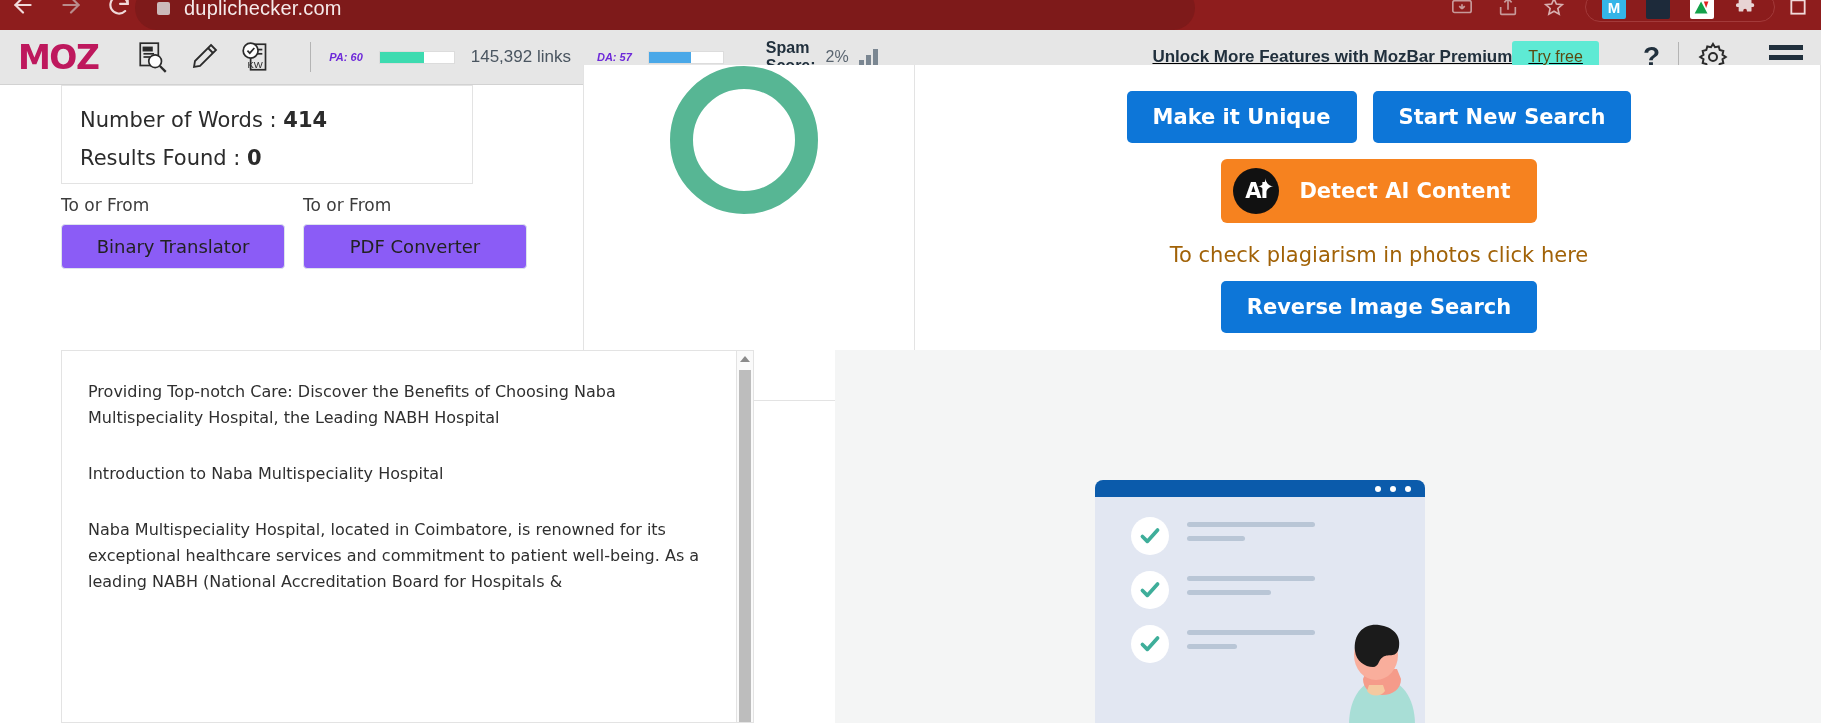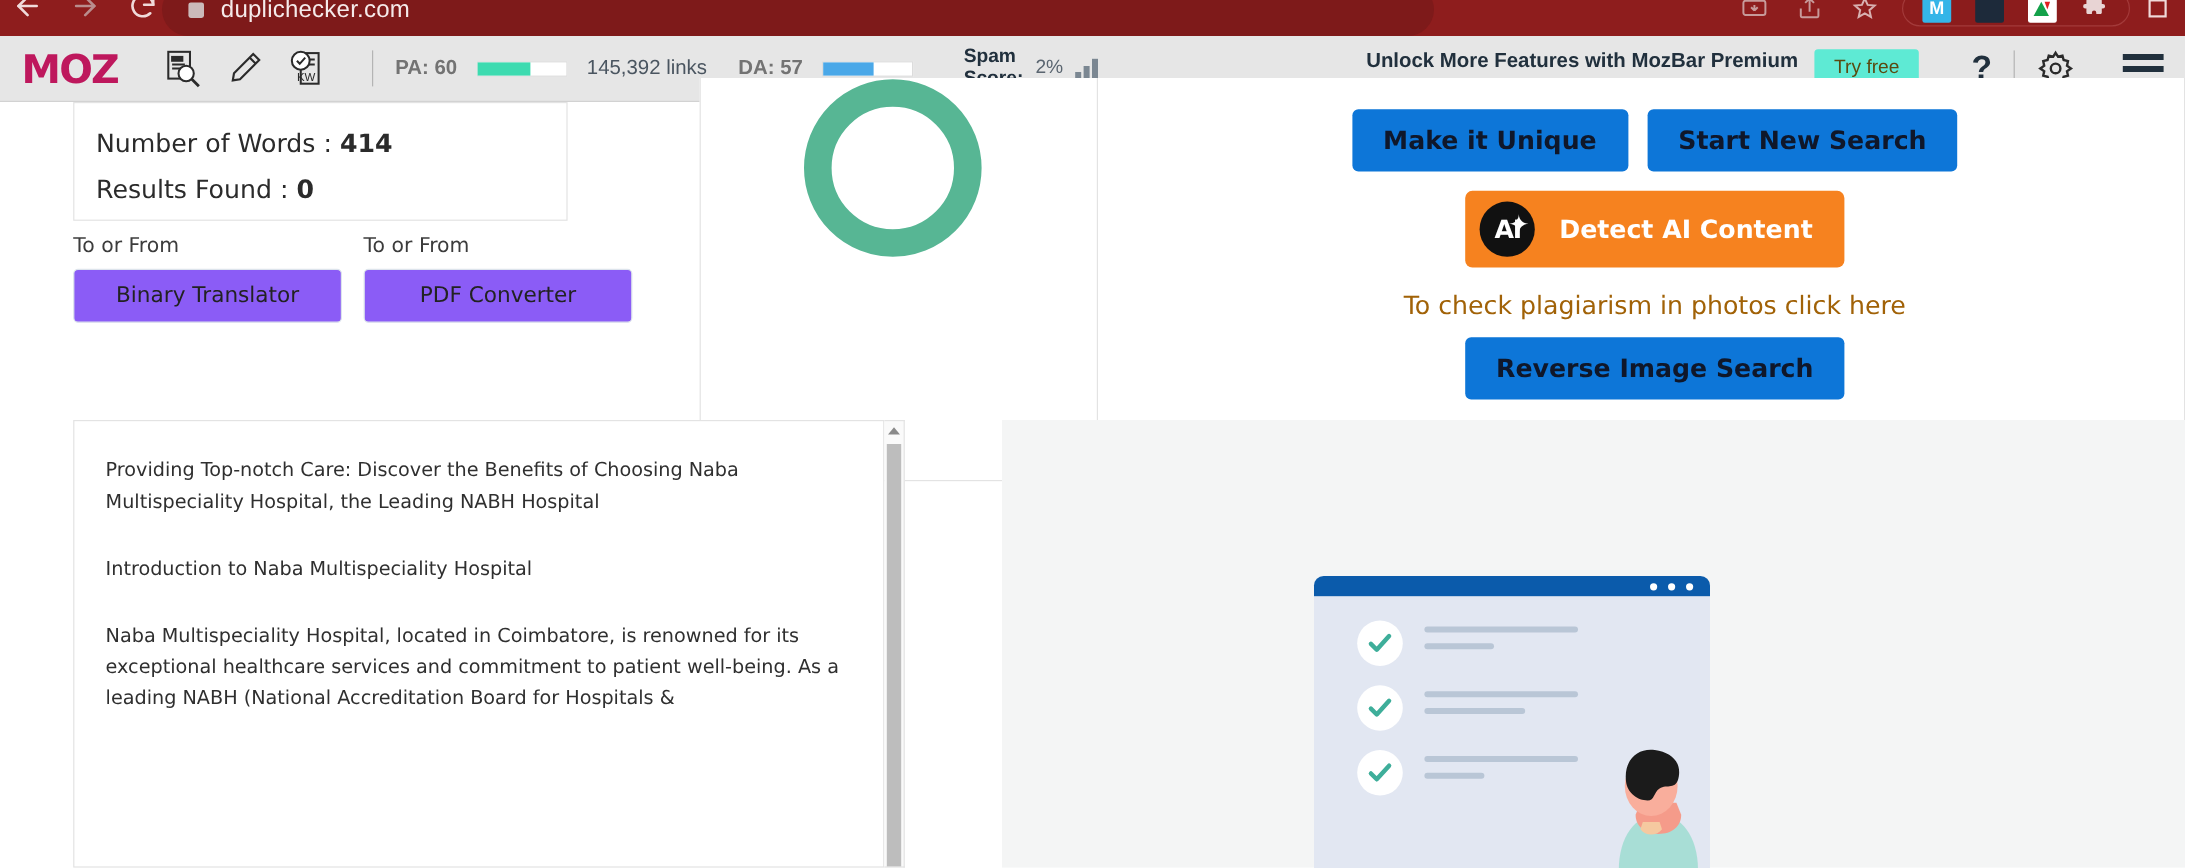--- a/index.html
+++ b/index.html
@@ -38,30 +38,30 @@
 
   
   .mozbar {
     position: absolute; left: 0; top: 30px; width: 1821px; height: 55px;
     background: #e6e6e6; border-bottom: 1px solid #d2d2d2;
     display: flex; align-items: center; padding: 0 18px;
   }
   .moz-logo { font-size: 33px; font-weight: 800; letter-spacing: -1.5px; color: #be185d; margin-right: 38px; font-family: "DejaVu Sans", sans-serif; }
   .moz-tool { width: 52px; height: 44px; display: flex; align-items: center; justify-content: flex-start; }
   .vline { width: 1px; height: 30px; background: #b4b4b4; margin: 0 18px; }
-  .metric-label { font-size: 17px; font-weight: bold; color: #737373; white-space: nowrap; }
+  .metric-label { font-size: 11px; font-weight: bold; color: #6d28d9; white-space: nowrap; font-style: italic; }
   .bar-track { width: 76px; height: 13px; background: #ffffff; border: 1px solid #dcdcdc; margin: 0 16px; position: relative; }
   .bar-fill { position: absolute; left: 0; top: 0; bottom: 0; }
   .links-text { font-size: 17px; color: #4a5560; white-space: nowrap; }
   .spam-wrap { display: flex; align-items: center; margin-left: 26px; gap: 10px; }
   .spam-title { font-size: 16px; font-weight: bold; color: #21303d; line-height: 1.15; }
   .spam-pct { font-size: 16px; color: #5a6570; }
   .spam-bars { display: flex; align-items: flex-end; gap: 2px; height: 16px; }
   .spam-bars i { display: block; width: 5px; background: #7b8792; }
-  .promo-wrap { display: flex; align-items: flex-start; gap: 14px; margin-left: auto; }
+  .promo-wrap { display: flex; align-items: center; margin-left: auto; text-decoration: underline; }
   .promo-text { font-size: 17px; font-weight: bold; color: #21303d; white-space: nowrap; }
   .try-free { background: #5eead4; color: #5a4a10; font-size: 16px; padding: 7px 16px; border: none; border-radius: 3px; cursor: pointer; }
   .help-q { font-size: 28px; font-weight: bold; color: #21303d; margin-left: 44px; cursor: pointer; }
   .hamburger { margin-left: 20px; display: flex; flex-direction: column; gap: 5px; cursor: pointer; }
   .hamburger i { display: block; width: 34px; height: 5px; background: #21303d; }
 
   
   .page { position: absolute; left: 0; top: 85px; width: 1821px; height: 638px; background: #fff; }
 
   .stats-card {
@@ -84,21 +84,21 @@
     border: 1px solid #e3e3e3; border-top: none; background: #fff;
   }
   .divider-v { position: absolute; left: 330px; top: 0; width: 1px; height: 336px; background: #e3e3e3; }
 
   .donut { position: absolute; left: 86px; top: 1px; width: 148px; height: 148px; border-radius: 50%;
            border: 23px solid #57b694; box-sizing: border-box; }
 
   .actions { position: absolute; left: 360px; top: 0; width: 870px; }
   .row1 { display: flex; justify-content: center; gap: 16px; margin-top: 26px; }
   .btn-blue {
-    background: #0d76d8; color: #0f172a; border: none; border-radius: 5px;
+    background: #0d76d8; color: #ffffff; border: none; border-radius: 5px;
     font-size: 21px; font-weight: bold; padding: 14px 26px; cursor: pointer; white-space: nowrap;
     font-family: "DejaVu Sans", sans-serif;
   }
   .row2 { display: flex; justify-content: center; margin-top: 16px; }
   .btn-ai {
     background: #f6821f; color: #fff; border: none; border-radius: 6px;
     display: flex; align-items: center; gap: 20px; padding: 9px 26px 9px 12px; cursor: pointer;
   }
   .ai-badge { width: 46px; height: 46px; border-radius: 50%; background: #111; position: relative;
               display: flex; align-items: center; justify-content: center; }

